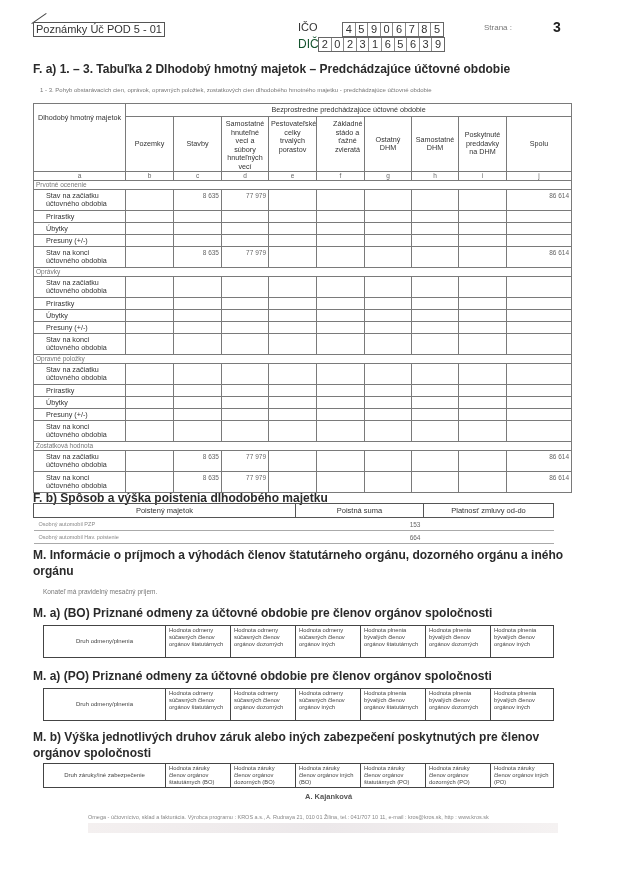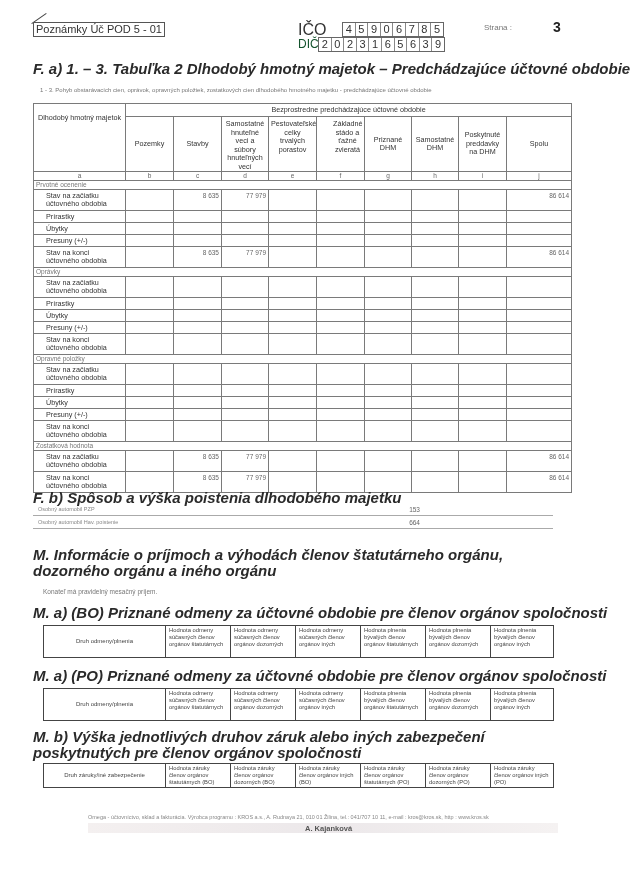--- a/index.html
+++ b/index.html
@@ -2,31 +2,31 @@
 <html><head>
 <meta charset="utf-8">
 <style>
   html, body { margin:0; padding:0; background:#ffffff; }
   body { width:638px; height:878px; position:relative; overflow:hidden; font-family:"Liberation Sans", sans-serif; color:#222; }
   .abs { position:absolute; }
 
   
   .form-id { left:33px; top:22px; border:1px solid #555; padding:0 2px; font-size:11px; line-height:13px; color:#333; }
   .slash { left:30px; top:18px; width:18px; height:1px; background:#444; transform:rotate(-35deg); }
-  .ico-label { left:298px; top:21px; font-size:16px; color:#333; }
+  .ico-label { left:298px; top:21px; font-size:11px; color:#333; }
   .dic-label { left:298px; top:37px; font-size:12px; color:#14532d; }
   .digits { display:flex; border:1px solid #666; height:13px; }
   .digits span { width:11.6px; font-size:11px; line-height:13px; text-align:center; border-right:1px solid #888; color:#333; }
   .digits span:last-child { border-right:none; }
   .ico-digits { left:342px; top:22px; }
   .dic-digits { left:318px; top:37px; }
   .strana-label { left:484px; top:23px; font-size:8px; color:#777; }
   .strana-num { left:553px; top:19px; font-size:14px; font-weight:bold; color:#222; }
 
-  h2 { margin:0; font-size:15px; font-weight:bold; color:#2a2a2a; position:absolute; line-height:16px;font-style:italic; }
+  h2 { margin:0; font-size:12px; font-weight:bold; color:#2a2a2a; position:absolute; line-height:16px; }
   .note { font-size:6px; color:#777; position:absolute; }
 
   
   table { border-collapse:collapse; position:absolute; table-layout:fixed; }
   .t1 { left:33px; top:103px; width:497px; font-size:7.2px; color:#333; }
   .t1 td, .t1 th { border:1px solid #7a7a7a; padding:0 2px; font-weight:normal; overflow:hidden; }
   .t1 th { text-align:center; vertical-align:middle; line-height:8.5px; }
   .t1 .letters td { text-align:center; font-size:6.5px; color:#666; height:8px; line-height:8px; }
   .t1 .sect td { font-size:6.5px; color:#777; height:8px; line-height:8px; padding-left:2px; }
   .t1 .row td { height:9px; line-height:9px; }
@@ -37,21 +37,21 @@
   .t2 { left:33px; top:503px; width:520px; font-size:7px; color:#555; }
   .t2 th { border:1px solid #555; font-weight:normal; font-size:7.5px; height:11px; color:#333; }
   .t2 td { border-bottom:1px solid #aaa; height:10px; font-size:5.5px; color:#888; padding-left:5px; }
   .t2 td.num { text-align:right; font-size:6.5px; color:#666; padding-right:3px; }
 
   .mtable { left:43px; width:510px; font-size:5.8px; color:#444; }
   .mtable td { border:1px solid #444; vertical-align:top; line-height:7px; padding:1px 3px; }
   .mtable td.first { text-align:center; vertical-align:middle; font-size:6px; }
 
   .footer { left:88px; top:814px; font-size:5.5px; color:#888; white-space:nowrap; }
-  .footer-name { left:305px; top:824px; font-size:7.5px; font-weight:bold; color:#555; }
+  .footer-name { left:305px; top:792px; font-size:7.5px; font-weight:bold; color:#555; }
   .footer-band { left:88px; top:823px; width:470px; height:10px; background:linear-gradient(90deg,#f4f0f0,#ece8ea,#f5f2f2); }
 </style>
 </head>
 <body>
 
 <div class="abs slash"></div>
 <div class="abs form-id">Poznámky Úč POD 5 - 01</div>
 <div class="abs ico-label">IČO</div>
 <div class="abs digits ico-digits">
   <span>4</span>
@@ -99,21 +99,21 @@
       <tr>
     <th rowspan="2" style="vertical-align:top; padding-top:10px; height:55px;">Dlhodobý hmotný majetok</th>
     <th colspan="9" style="height:12px; text-align:center;">Bezprostredne predchádzajúce účtovné obdobie</th>
   </tr>
   <tr>
     <th style="height:50px;">Pozemky</th>
     <th>Stavby</th>
     <th style="vertical-align:top; padding-top:3px;">Samostatné hnuteľné veci a súbory hnuteľných vecí</th>
     <th style="vertical-align:top; padding-top:3px;">Pestovateľské celky trvalých porastov</th>
     <th style="vertical-align:top; padding-top:3px;padding-left:16px;">Základné stádo a ťažné zvieratá</th>
-    <th>Priznané DHM</th>
+    <th>Ostatný DHM</th>
     <th>Samostatné DHM</th>
     <th>Poskytnuté preddavky na DHM</th>
     <th>Spolu</th>
   </tr>
   <tr class="letters">
     <td>a</td>
     <td>b</td>
     <td>c</td>
     <td>d</td>
     <td>e</td>
@@ -345,20 +345,25 @@
 </table>
 
 <h2 style="left:33px; top:482px;margin-top:8px;">F. b) Spôsob a výška poistenia dlhodobého majetku</h2>
 <table class="t2">
   <colgroup>
       <col style="width:262px">
       <col style="width:128px">
       <col style="width:130px">
     </colgroup>
   <tbody>
+      <tr>
+    <th>Poistený majetok</th>
+    <th>Poistná suma</th>
+    <th>Platnosť zmluvy od-do</th>
+  </tr>
   <tr>
     <td>Osobný automobil PZP</td>
     <td class="num">153</td>
     <td></td>
   </tr>
   <tr>
     <td>Osobný automobil Hav. poistenie</td>
     <td class="num">664</td>
     <td></td>
   </tr>

